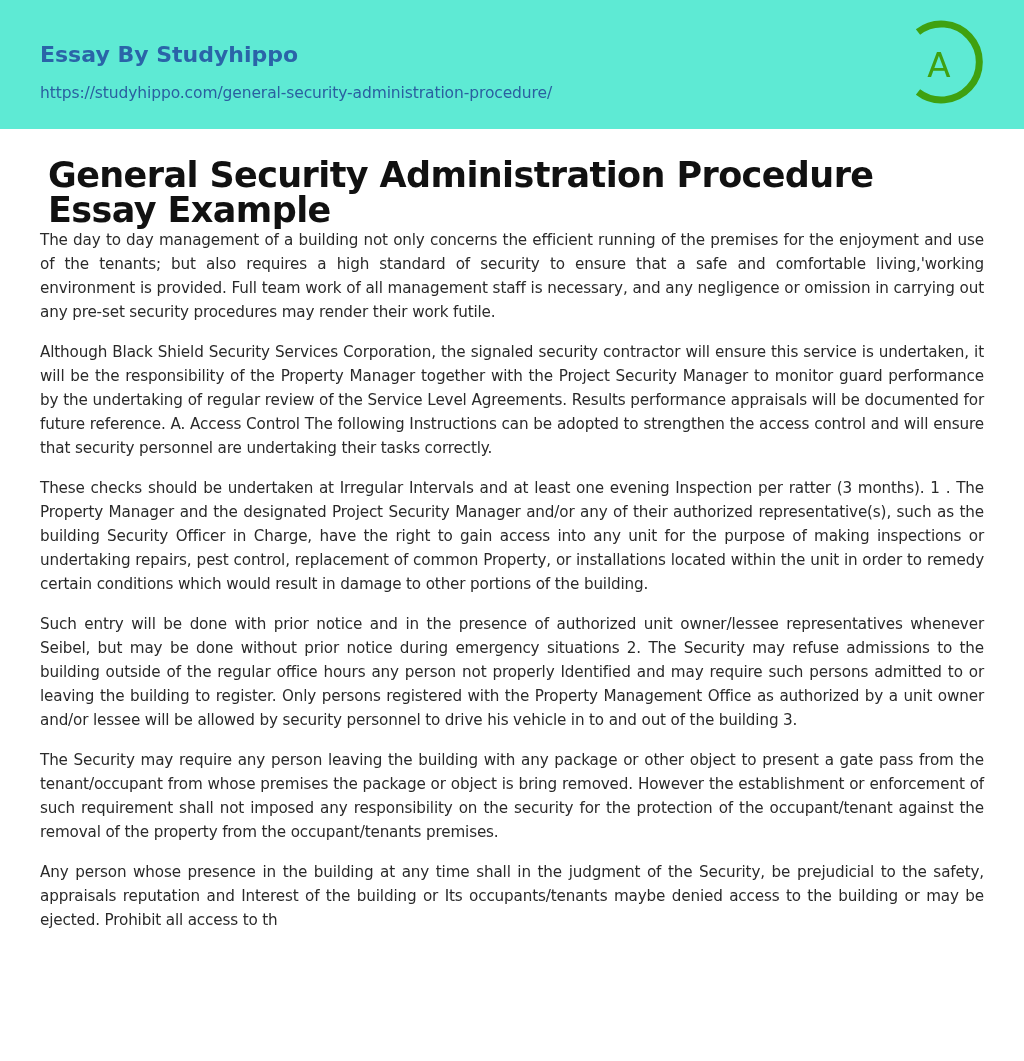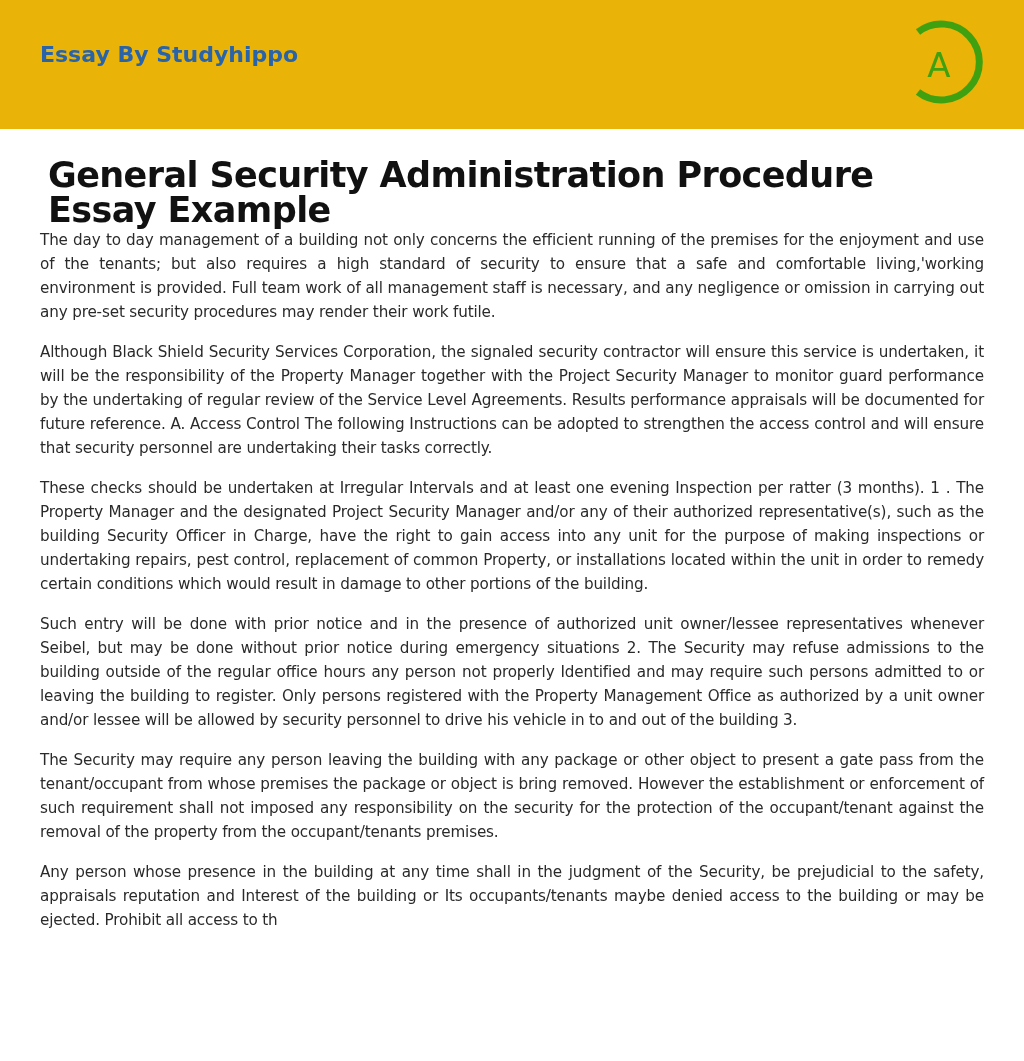--- a/index.html
+++ b/index.html
@@ -10,21 +10,21 @@
     body {
       width: 1024px;
       height: 1061px;
       overflow: hidden;
       font-family: "DejaVu Sans", sans-serif;
       color: #222222;
     }
     .header {
       position: relative;
       height: 129px;
-      background: #eab308;
+      background: #5eead4;
       box-sizing: border-box;
     }
     .brand {
       position: absolute;
       left: 40px;
       top: 42px;
       font-size: 22px;
       font-weight: bold;
       color: #2a64a8;
       letter-spacing: 0px;
@@ -75,20 +75,21 @@
       text-align: justify;
       color: #2a2a2a;
       letter-spacing: -0.15px;
     }
   </style>
 </head>
 <body>
 
 <div class="header">
   <a class="brand">Essay By Studyhippo</a>
+  <a class="url">https://studyhippo.com/general-security-administration-procedure/</a>
   <div class="logo">
     <svg width="78" height="88" viewBox="0 0 78 88">
       <path d="M8 14 A38 38 0 1 1 8 74" fill="none" stroke="#3fa110" stroke-width="7"></path>
       <text x="29" y="59" font-family="DejaVu Sans, sans-serif" font-size="34" fill="#3fa110" text-anchor="middle">A</text>
     </svg>
   </div>
 </div>
 
 <div class="title-wrap">
   <h2 class="title">General Security Administration Procedure Essay Example</h2>

